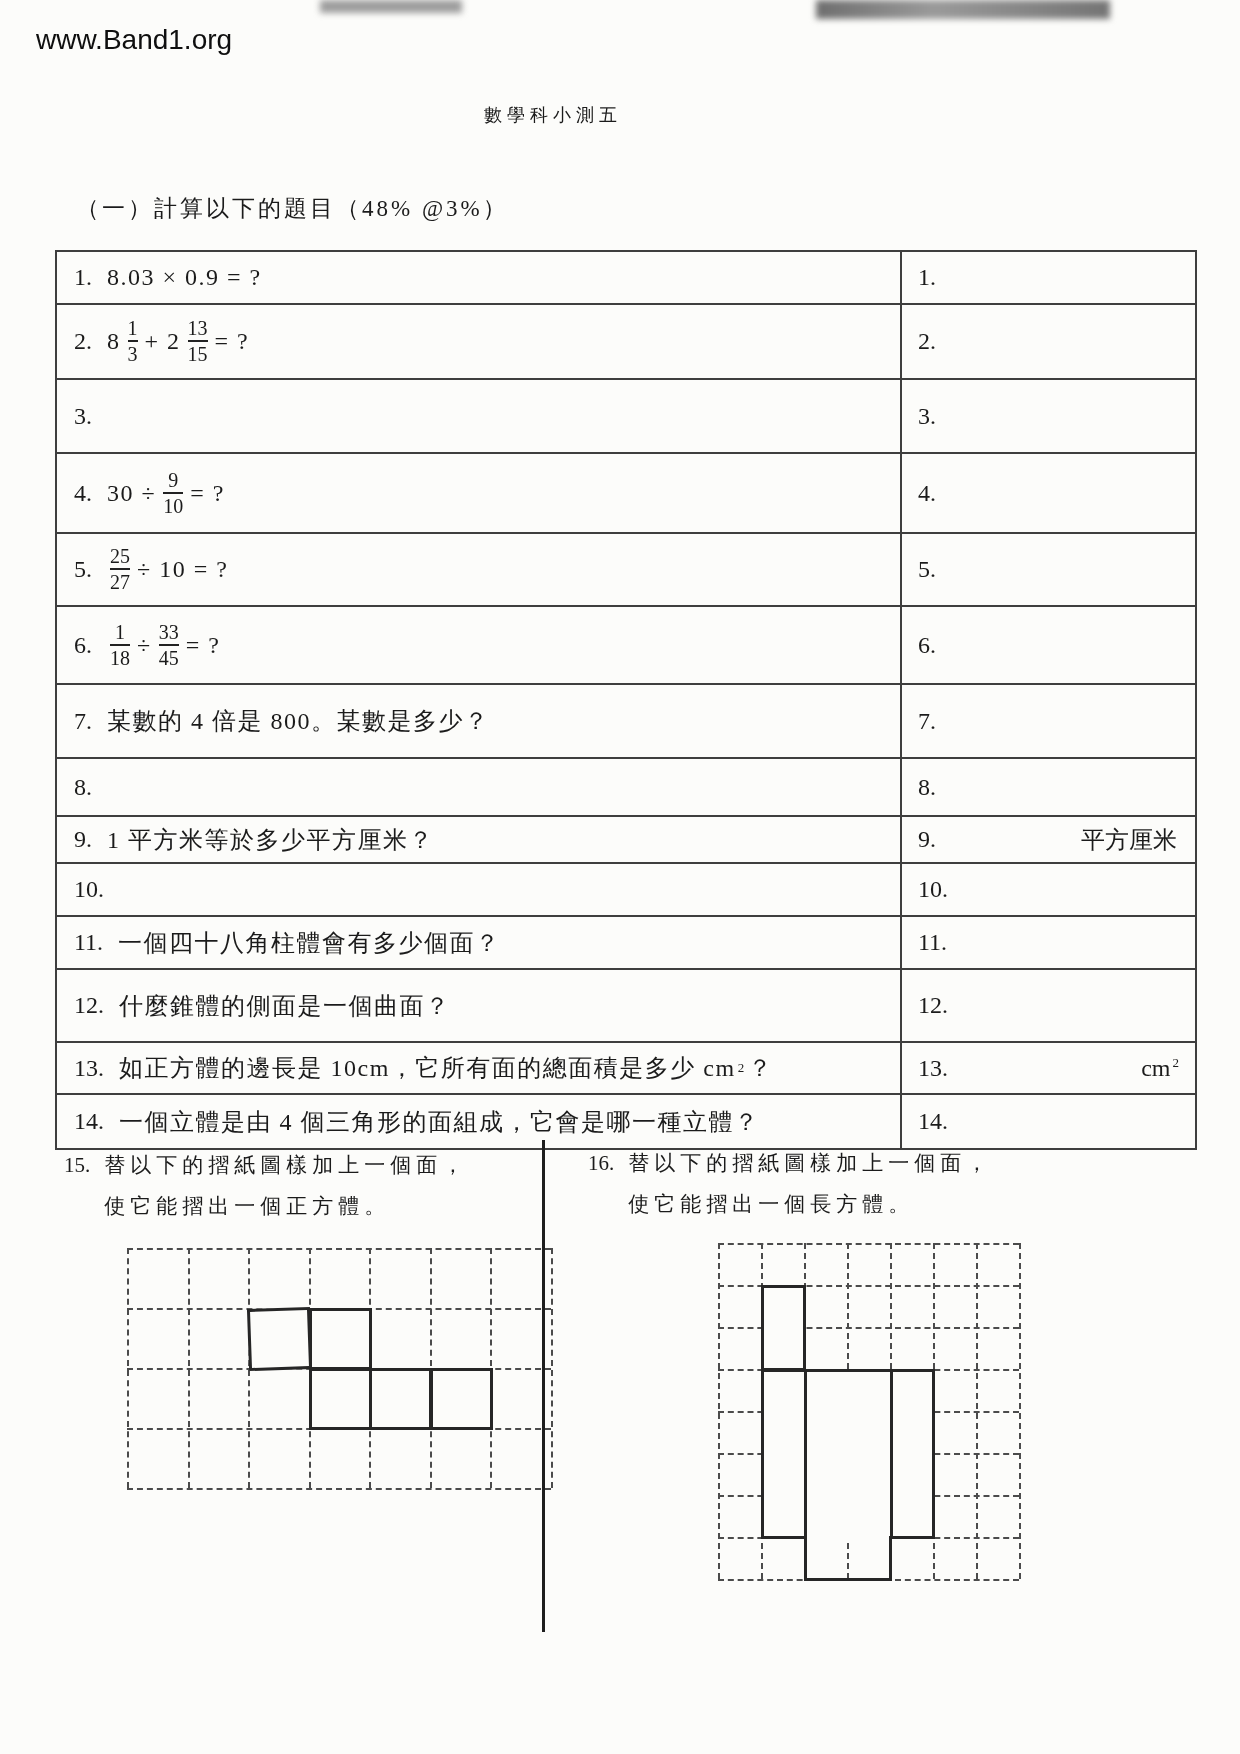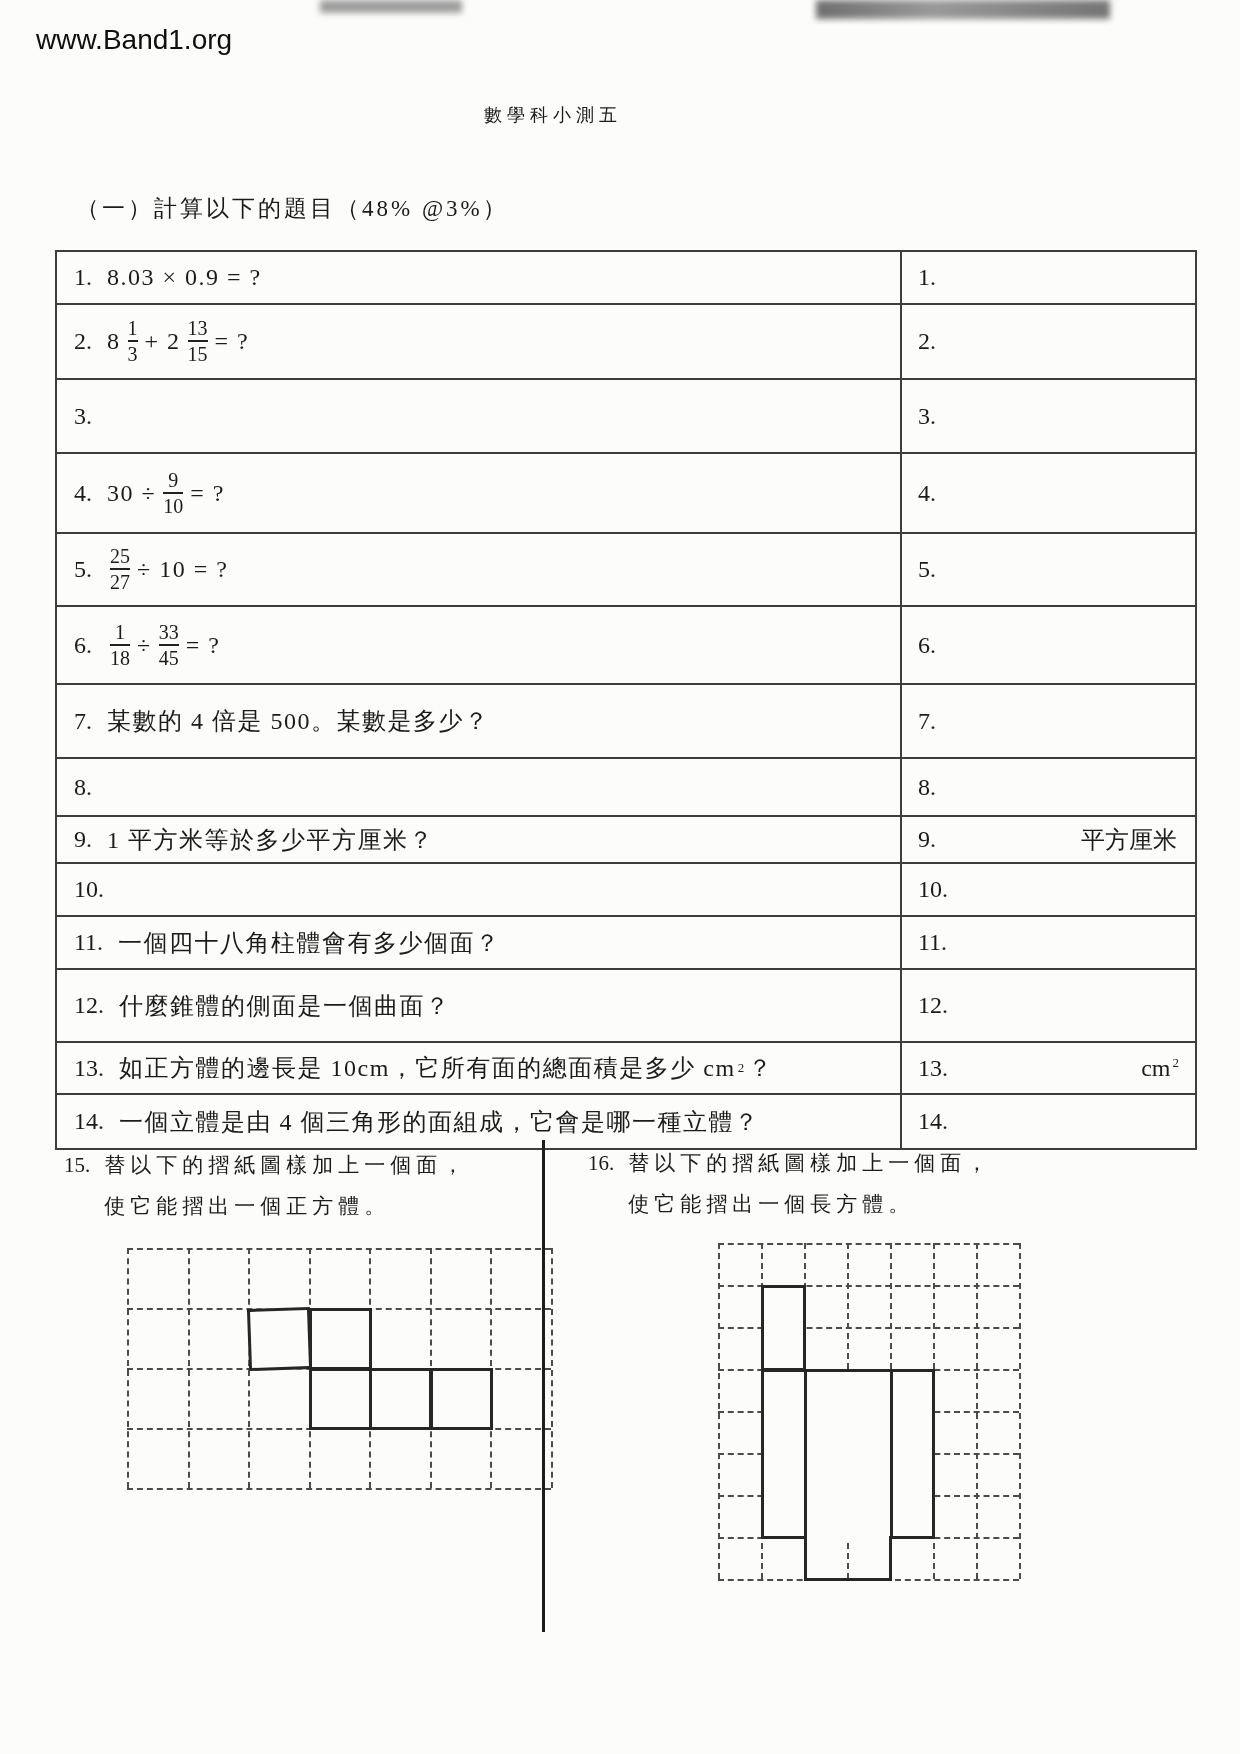--- a/index.html
+++ b/index.html
@@ -137,21 +137,21 @@
           </span>
         </div>
         <div class="acell">
           <span>6.</span>
         </div>
       </div>
       <div class="trow" style="height: 74px;">
         <div class="qcell">
           <span class="qno">7.</span>
           <span class="qtext">
-            <span style="margin: 0px 2px;">某數的 4 倍是 500。某數是多少？</span>
+            <span style="margin: 0px 2px;">某數的 4 倍是 800。某數是多少？</span>
           </span>
         </div>
         <div class="acell">
           <span>7.</span>
         </div>
       </div>
       <div class="trow" style="height: 58px;">
         <div class="qcell">
           <span class="qno">8.</span>
         </div>

